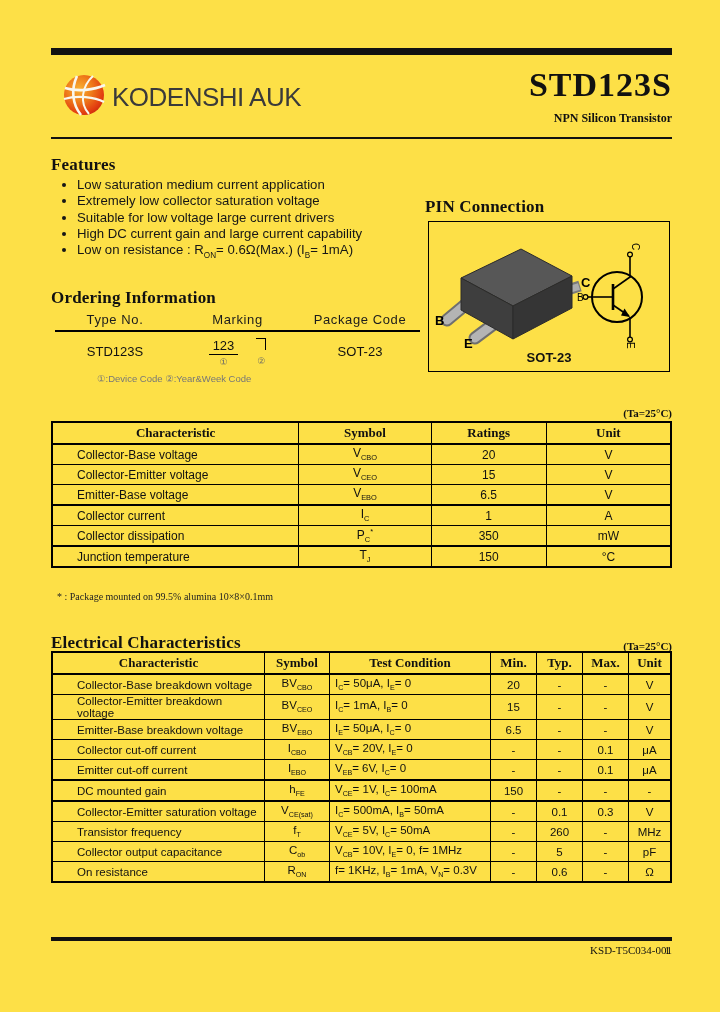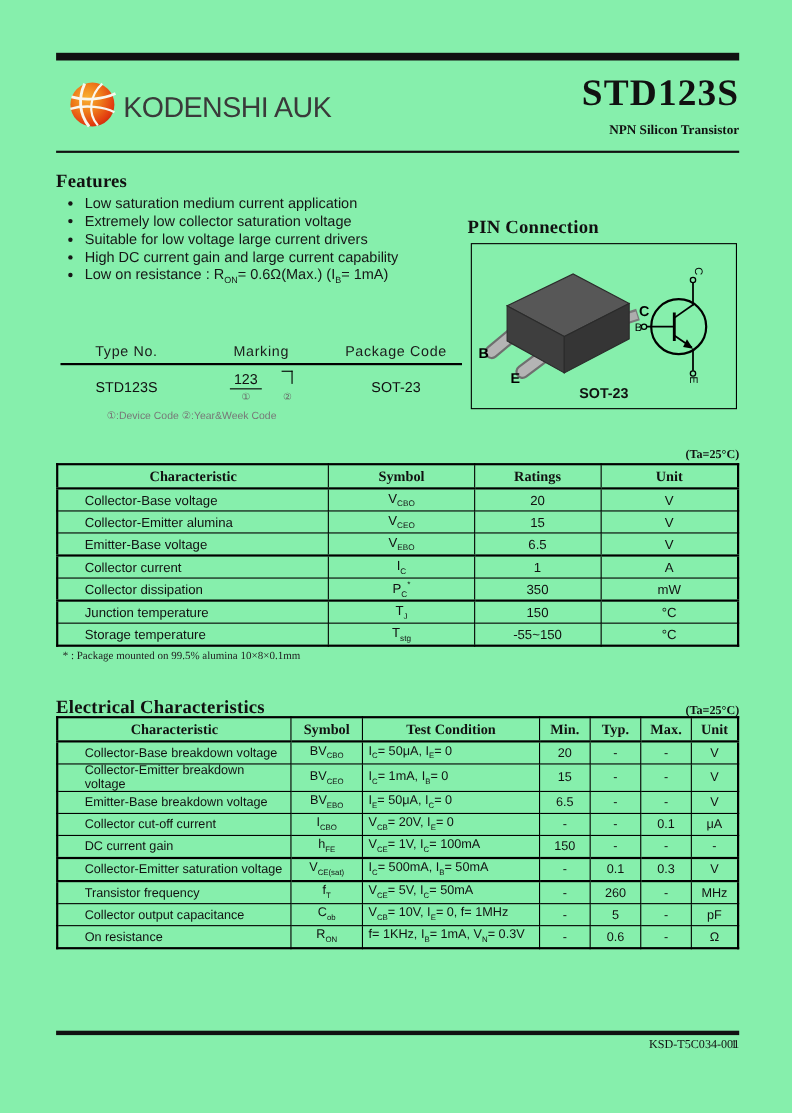--- a/index.html
+++ b/index.html
@@ -1,16 +1,16 @@
 <!DOCTYPE html>
 <html><head>
 <meta charset="utf-8">
 <style>
   html,body{margin:0;padding:0;background:#e8e6de;}
-  .page{position:relative;width:720px;height:1012px;background:#86efac;margin:0 auto;overflow:hidden;
+  .page{position:relative;width:720px;height:1012px;background:#fde047;margin:0 auto;overflow:hidden;
         font-family:"Liberation Sans",sans-serif;color:#111;}
   .abs{position:absolute;}
   .rule{background:#111;}
   
   .brand-name{font:400 26px "Liberation Sans",sans-serif;color:#3a3a3a;letter-spacing:-0.5px;}
   .doc-title{font:bold 34px "Liberation Serif",serif;letter-spacing:1px;text-align:right;}
   .doc-subtitle{font:bold 12px "Liberation Serif",serif;text-align:right;margin-top:7px;}
   
   .heading{font:bold 17px "Liberation Serif",serif;letter-spacing:0.2px;}
   .cond{font:bold 11px "Liberation Serif",serif;}
@@ -128,20 +128,21 @@
         <line x1="53" y1="77" x2="53" y2="97" stroke="#000" stroke-width="1.6"></line>
         <circle cx="53" cy="99.5" r="2.4" fill="none" stroke="#000" stroke-width="1.2"></circle>
         <text x="50" y="4" transform="rotate(90 53 6)" font-family="Liberation Sans, sans-serif" font-size="10" fill="#000">C</text>
         <text x="0" y="61" font-family="Liberation Sans, sans-serif" font-size="10" fill="#000">B</text>
         <text x="50" y="108" transform="rotate(90 53 105)" font-family="Liberation Sans, sans-serif" font-size="10" fill="#000">E</text>
       </svg>
     </div>
     <div class="abs pkg-label" style="left:0;right:0;bottom:6px;">SOT-23</div>
   </div>
 
+  <div class="abs heading" style="left:51px;top:288px;">Ordering Information</div>
   <div class="abs" style="left:55px;top:312px;width:365px;">
     <div class="ord-grid">
       <div class="ord-head">Type No.</div>
       <div class="ord-head">Marking</div>
       <div class="ord-head">Package Code</div>
     </div>
     <div class="ord-rule"></div>
     <div class="ord-grid">
       <div class="ord-val">STD123S</div>
       <div class="marking-wrap">
@@ -170,21 +171,21 @@
         </tr>
       </thead>
       <tbody>
         <tr>
           <td class="c0">Collector-Base voltage</td>
           <td class="c1">V<sub>CBO</sub></td>
           <td class="c2">20</td>
           <td class="c3">V</td>
         </tr>
         <tr>
-          <td class="c0">Collector-Emitter alumina</td>
+          <td class="c0">Collector-Emitter voltage</td>
           <td class="c1">V<sub>CEO</sub></td>
           <td class="c2">15</td>
           <td class="c3">V</td>
         </tr>
         <tr>
           <td class="c0">Emitter-Base voltage</td>
           <td class="c1">V<sub>EBO</sub></td>
           <td class="c2">6.5</td>
           <td class="c3">V</td>
         </tr>
@@ -197,26 +198,20 @@
         <tr>
           <td class="c0">Collector dissipation</td>
           <td class="c1">P<sub>C</sub><sup>*</sup></td>
           <td class="c2">350</td>
           <td class="c3">mW</td>
         </tr>
         <tr>
           <td class="c0">Junction temperature</td>
           <td class="c1">T<sub>J</sub></td>
           <td class="c2">150</td>
-          <td class="c3">°C</td>
-        </tr>
-        <tr>
-          <td class="c0">Storage temperature</td>
-          <td class="c1">T<sub>stg</sub></td>
-          <td class="c2">-55~150</td>
           <td class="c3">°C</td>
         </tr>
       </tbody>
     </table>
   <div class="abs small-note" style="left:57px;top:591px;">* : Package mounted on 99.5% alumina 10×8×0.1mm</div>
 
   <div class="abs heading" style="left:51px;top:633px;">Electrical Characteristics</div>
   <div class="abs cond" style="right:48px;top:640px;">(Ta=25°C)</div>
   <table id="elec-table" class="abs dtable" style="left:51px;top:651px;width:621px;">
       <thead>
@@ -261,21 +256,30 @@
         <tr>
           <td class="c0">Collector cut-off current</td>
           <td class="c1">I<sub>CBO</sub></td>
           <td class="c2">V<sub>CB</sub>= 20V, I<sub>E</sub>= 0</td>
           <td class="c3">-</td>
           <td class="c4">-</td>
           <td class="c5">0.1</td>
           <td class="c6">μA</td>
         </tr>
         <tr>
-          <td class="c0">DC current gain</td>
+          <td class="c0">Emitter cut-off current</td>
+          <td class="c1">I<sub>EBO</sub></td>
+          <td class="c2">V<sub>EB</sub>= 6V, I<sub>C</sub>= 0</td>
+          <td class="c3">-</td>
+          <td class="c4">-</td>
+          <td class="c5">0.1</td>
+          <td class="c6">μA</td>
+        </tr>
+        <tr>
+          <td class="c0">DC mounted gain</td>
           <td class="c1">h<sub>FE</sub></td>
           <td class="c2">V<sub>CE</sub>= 1V, I<sub>C</sub>= 100mA</td>
           <td class="c3">150</td>
           <td class="c4">-</td>
           <td class="c5">-</td>
           <td class="c6">-</td>
         </tr>
         <tr>
           <td class="c0">Collector-Emitter saturation voltage</td>
           <td class="c1">V<sub>CE(sat)</sub></td>

